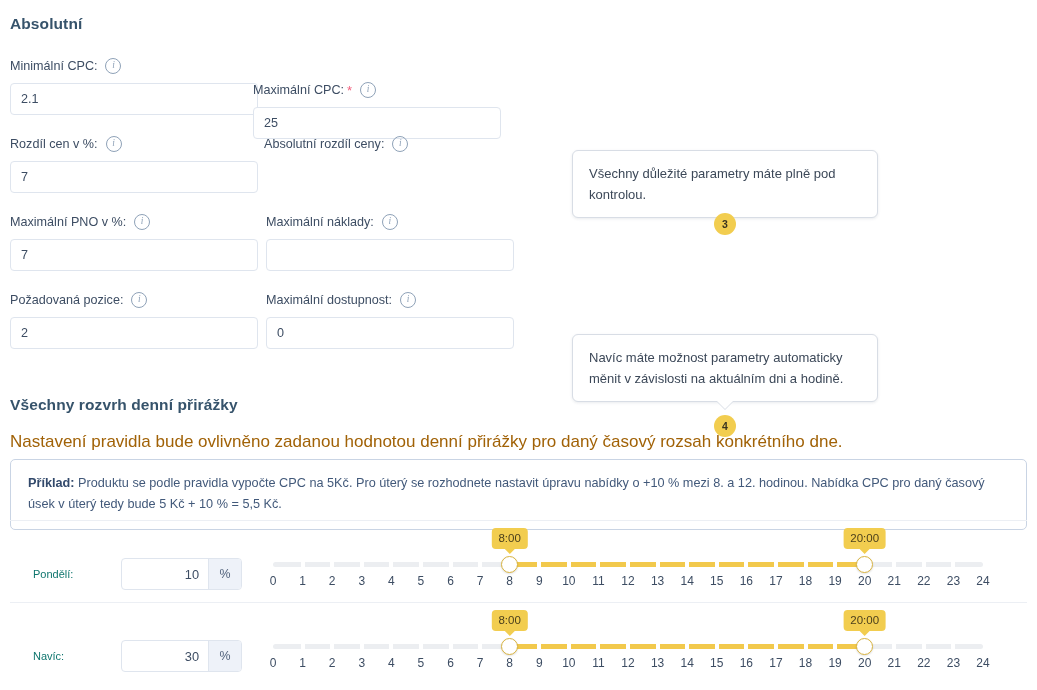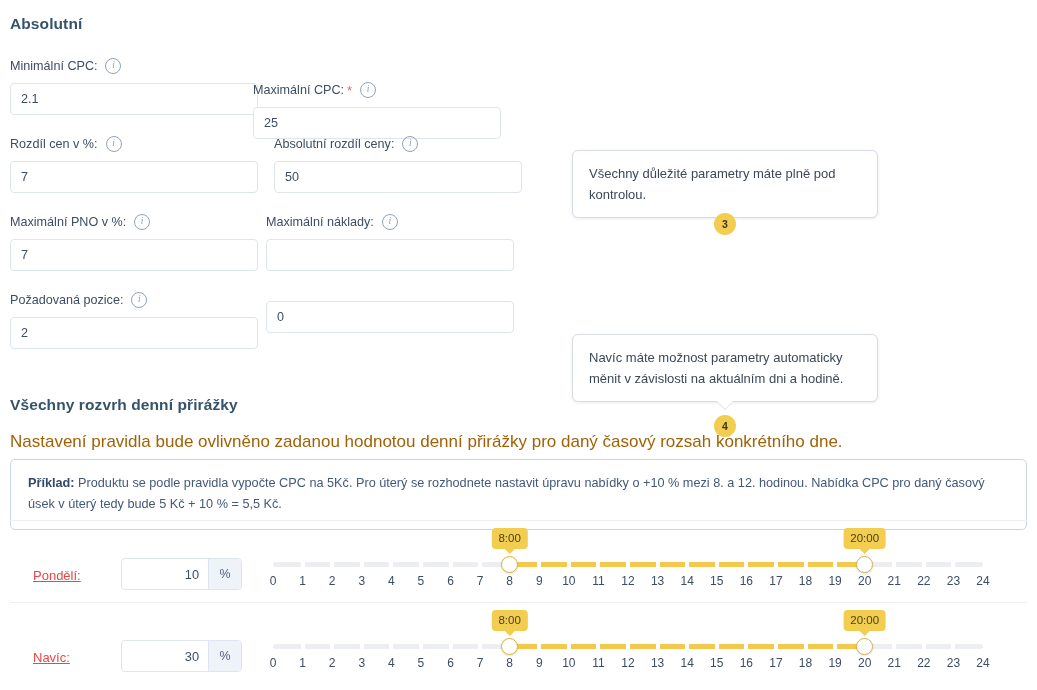--- a/index.html
+++ b/index.html
@@ -144,24 +144,23 @@
   
   .row-divider{
     position:absolute;
     left:10px;width:1017px;height:1px;
     background:#eceff4;
   }
   .day-row{position:absolute;left:0;width:1037px;}
   .day-label{
     position:absolute;
     left:33px;
-    font-size:13px;
-    color:#ef4444;
-    white-space:nowrap;
-    text-decoration:underline;
+    font-size:11px;
+    color:#0f766e;
+    white-space:nowrap;
   }
   .pct-group{
     position:absolute;
     left:121px;
     display:flex;
     width:121px;height:32px;
     border:1px solid #dfe5ee;
     border-radius:4px;
     overflow:hidden;
     background:#fff;
@@ -266,37 +265,40 @@
         </div><input class="text-input" type="text" placeholder="" value="2.1" style=""></div>
       <div class="field" style="left: 253px; top: 58px; margin-top: 24px;"><div class="field-label">
           <span>Maximální CPC:</span>
           <span class="req">*</span>
           <span class="info-icon"></span>
         </div><input class="text-input" type="text" placeholder="" value="25" style=""></div>
       <div class="field" style="left: 10px; top: 136px;"><div class="field-label">
           <span>Rozdíl cen v %:</span>
           <span class="info-icon"></span>
         </div><input class="text-input" type="text" placeholder="" value="7" style=""></div>
-      <div class="field" style="left: 274px; top: 136px;"><div class="field-label">
+      <div class="field" style="left: 264px; top: 136px;"><div class="field-label">
           <span>Absolutní rozdíl ceny:</span>
           <span class="info-icon"></span>
-        </div><input class="text-input" type="text" placeholder="" value="50" style=""></div>
+        </div></div>
       <div class="field" style="left: 10px; top: 214px;"><div class="field-label">
           <span>Maximální PNO v %:</span>
           <span class="info-icon"></span>
         </div><input class="text-input" type="text" placeholder="" value="7" style=""></div>
       <div class="field" style="left: 266px; top: 214px;"><div class="field-label">
           <span>Maximální náklady:</span>
           <span class="info-icon"></span>
         </div><input class="text-input" type="text" placeholder="" style=""></div>
       <div class="field" style="left: 10px; top: 292px;"><div class="field-label">
           <span>Požadovaná pozice:</span>
           <span class="info-icon"></span>
         </div><input class="text-input" type="text" placeholder="" value="2" style=""></div>
-      <div class="field" style="left: 266px; top: 292px;"><input class="text-input" type="text" placeholder="" value="0" style=""></div>
+      <div class="field" style="left: 266px; top: 292px;"><div class="field-label">
+          <span>Maximální dostupnost:</span>
+          <span class="info-icon"></span>
+        </div><input class="text-input" type="text" placeholder="" value="0" style=""></div>
     </div>
 
   <div class="tooltip" id="tooltip-3">
     <span>Všechny důležité parametry máte plně pod kontrolou.</span>
     <span class="tip-arrow"></span>
     <span class="tip-arrow-in"></span>
   </div>
   <div class="step-badge" id="badge-3">3</div>
 
   <div class="tooltip" id="tooltip-4">

